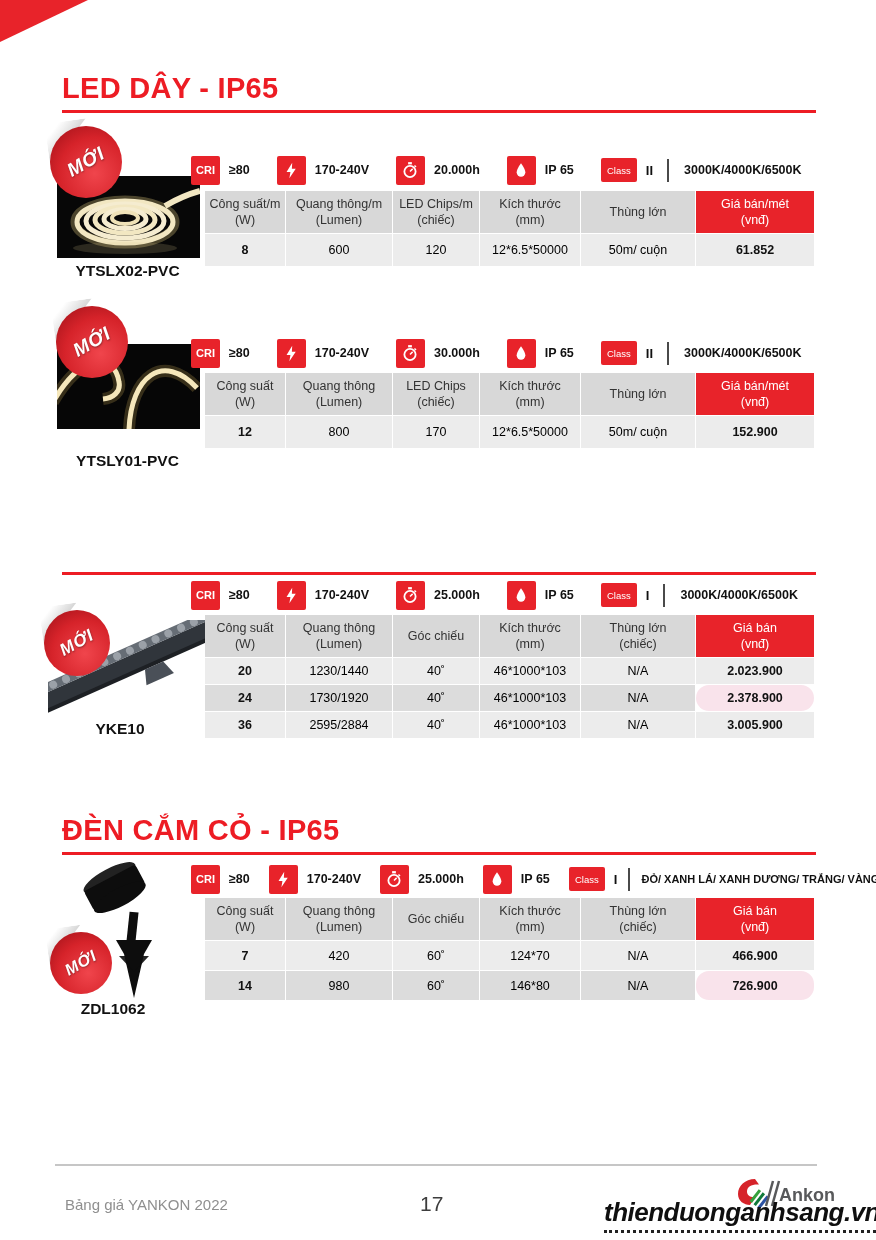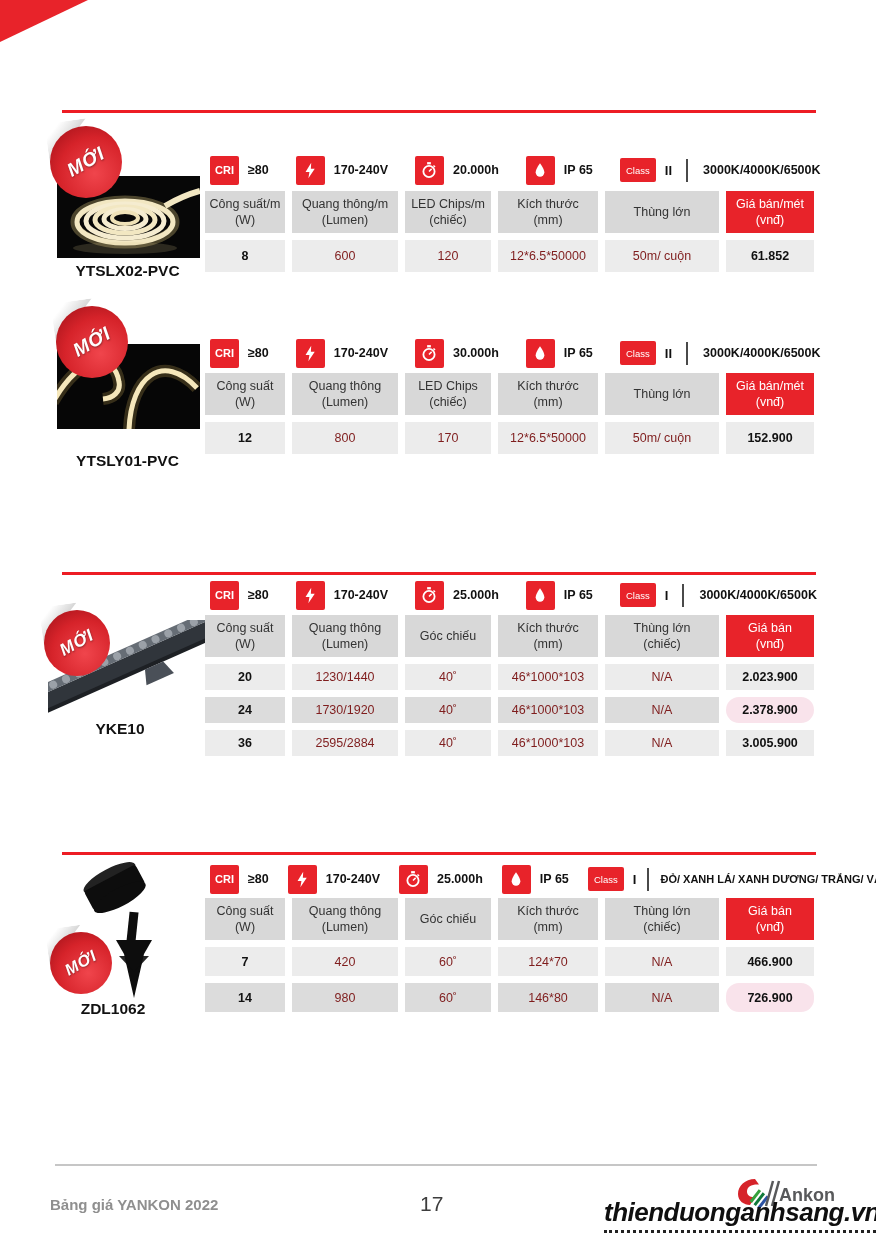--- a/index.html
+++ b/index.html
@@ -22,61 +22,62 @@
       background:linear-gradient(135deg,#ffffff 18%,#d9d9d9 48%,#8e8e8e 95%);
       clip-path:polygon(14% 0,100% 0,0 100%,0 14%);transform:rotate(-8deg);}
   .badge .txt{position:absolute;inset:0;display:flex;align-items:center;justify-content:center;
       transform:rotate(-30deg);color:#fff;font-weight:800;font-style:italic;
       letter-spacing:1px;text-shadow:0 1px 2px rgba(0,0,0,.4);}
   .badge.b72{width:72px;height:72px}.badge.b72 .txt{font-size:19px}
   .badge.b66{width:66px;height:66px}.badge.b66 .txt{font-size:17px}
   .badge.b62{width:62px;height:62px}.badge.b62 .txt{font-size:16px}
 
   
-  .specs{position:absolute;left:210px;height:30px;display:flex;align-items:center;justify-content:center;}
+  .specs{position:absolute;left:191px;height:30px;display:flex;align-items:center;justify-content:center;}
   .spec-item{display:flex;align-items:center;margin-right:27px;}
   .spec-item.last{margin-right:0;}
   .spec-label{font-size:12.5px;font-weight:bold;color:#111;white-space:nowrap;}
   .icon-box{width:29px;height:29px;border-radius:2px;background:#e8232a;color:#fff;
       display:flex;align-items:center;justify-content:center;margin-right:9px;
       font-size:11px;font-weight:bold;flex:none;}
   .icon-box.classbox{width:36px;height:24px;font-size:9.5px;font-weight:normal;}
   .divider{width:2px;height:23px;background:#4a4a4a;margin-right:15px;flex:none;}
   .specs.tight .spec-item{margin-right:19px;}
   .specs.tight .spec-label.colors{font-size:11px;}
 
   
   .tbl{position:absolute;left:205px;width:609px;display:grid;
-       grid-template-columns:80px 106px 86px 100px 114px 1fr;gap:7px;}
+       grid-template-columns:80px 106px 86px 100px 114px 1fr;gap:1px;}
   .cell{display:flex;align-items:center;justify-content:center;text-align:center;}
   .th{background:#d8d8d8;height:42px;flex-direction:column;font-size:12.5px;color:#333;line-height:1.3;}
   .th.red{background:#e8232a;color:#fff;}
-  .td{background:#ececec;font-size:12.5px;color:#7f1d1d;}
+  .td{background:#ececec;font-size:12.5px;color:#000000;}
   .td.dark{background:#dcdcdc;}
   .td.pink{background:#f9e3eb;border-radius:13px;}
   .td.bold{font-weight:bold;color:#111;}
   .t12 .td{height:32px;}
   .t3 .td{height:26px;}
   .t4 .td{height:29px;}
 
   
   .foot-line{position:absolute;left:55px;top:1164px;width:762px;height:2px;background:#c6c6c6;}
-  .foot-left{position:absolute;left:50px;top:1196px;font-size:15px;font-weight:bold;color:#8f8f8f;}
+  .foot-left{position:absolute;left:65px;top:1196px;font-size:15px;font-weight:normal;color:#8f8f8f;}
   .foot-page{position:absolute;left:420px;top:1192px;font-size:21px;color:#3d3d3d;}
   .logo{position:absolute;left:733px;top:1176px;}
   .watermark{position:absolute;left:604px;top:1197px;width:272px;font-size:26px;font-weight:800;
       font-style:italic;color:#0f0f0f;letter-spacing:-0.5px;white-space:nowrap;z-index:6;}
   .wm-dots{position:absolute;left:604px;top:1230px;width:272px;border-top:3px dotted #222;z-index:6;}
 </style>
 </head>
 <body>
 
 <div class="page">
   <div class="corner"></div>
 
+  <div class="sec-title" style="top:72px">LED DÂY - IP65</div>
   <div class="rule" style="top:110px"></div>
 
   <div class="badge b72" style="left:50px;top:126px">
     <span class="fold"></span>
     <span class="blob"></span>
     <span class="txt">MỚI</span>
   </div>
   <svg class="prod-img" style="left:57px;top:176px" width="143" height="82" viewBox="0 0 143 82">
     <rect width="143" height="82" fill="#070707"></rect>
     <ellipse cx="68" cy="46" rx="50" ry="22" fill="none" stroke="#cbb873" stroke-width="9" opacity="0.35"></ellipse>
@@ -371,20 +372,21 @@
     <div class="cell td pink bold">2.378.900</div>
 
     <div class="cell td bold">36</div>
     <div class="cell td">2595/2884</div>
     <div class="cell td">40˚</div>
     <div class="cell td">46*1000*103</div>
     <div class="cell td">N/A</div>
     <div class="cell td bold">3.005.900</div>
   </div>
 
+  <div class="sec-title" style="top:814px">ĐÈN CẮM CỎ - IP65</div>
   <div class="rule" style="top:852px"></div>
 
   <svg class="prod-img" style="left:72px;top:860px" width="112" height="142" viewBox="0 0 112 142">
     <g fill="#0d0d0d">
       <g transform="rotate(-28 45 32)">
         <ellipse cx="45" cy="16" rx="29" ry="9" fill="#222222"></ellipse>
         <rect x="16" y="16" width="58" height="22" rx="3"></rect>
         <ellipse cx="45" cy="38" rx="29" ry="9"></ellipse>
       </g>
       <rect x="56" y="52" width="9" height="30" transform="rotate(6 60 67)"></rect>

